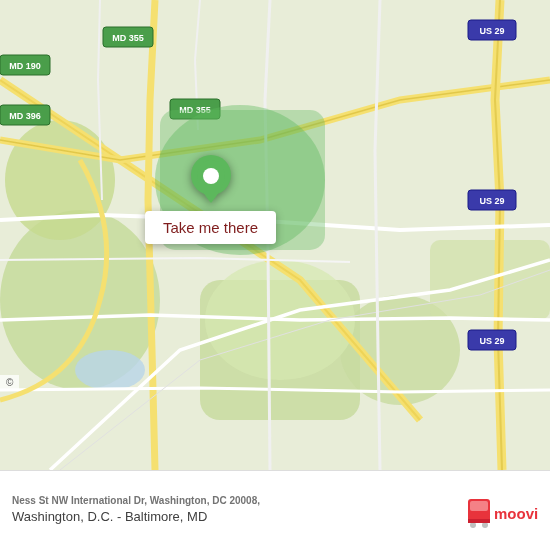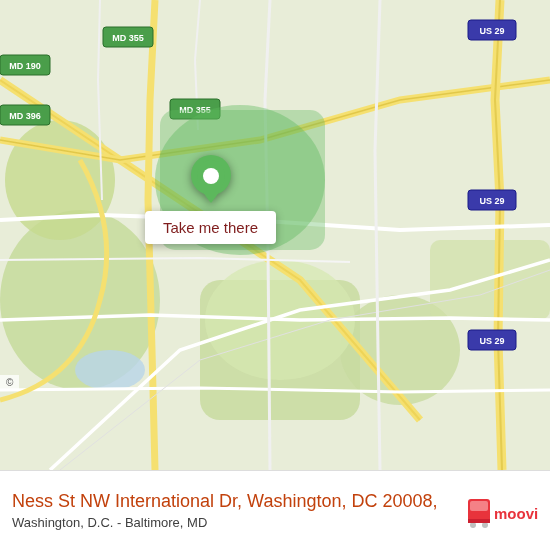--- a/index.html
+++ b/index.html
@@ -62,23 +62,23 @@
       padding: 0 12px;
       border-top: 1px solid #ddd;
       position: relative;
     }
 
     .info-text {
       flex: 1;
     }
 
     .info-address {
-      font-size: 18px;
-      font-weight: 400;
-      color: #c2410c;
+      font-size: 10px;
+      font-weight: 700;
+      color: #737373;
       line-height: 1.4;
     }
 
     .info-region {
       font-size: 13px;
       color: #404040;
       line-height: 1.4;
     }
 
     .moovit-logo {

